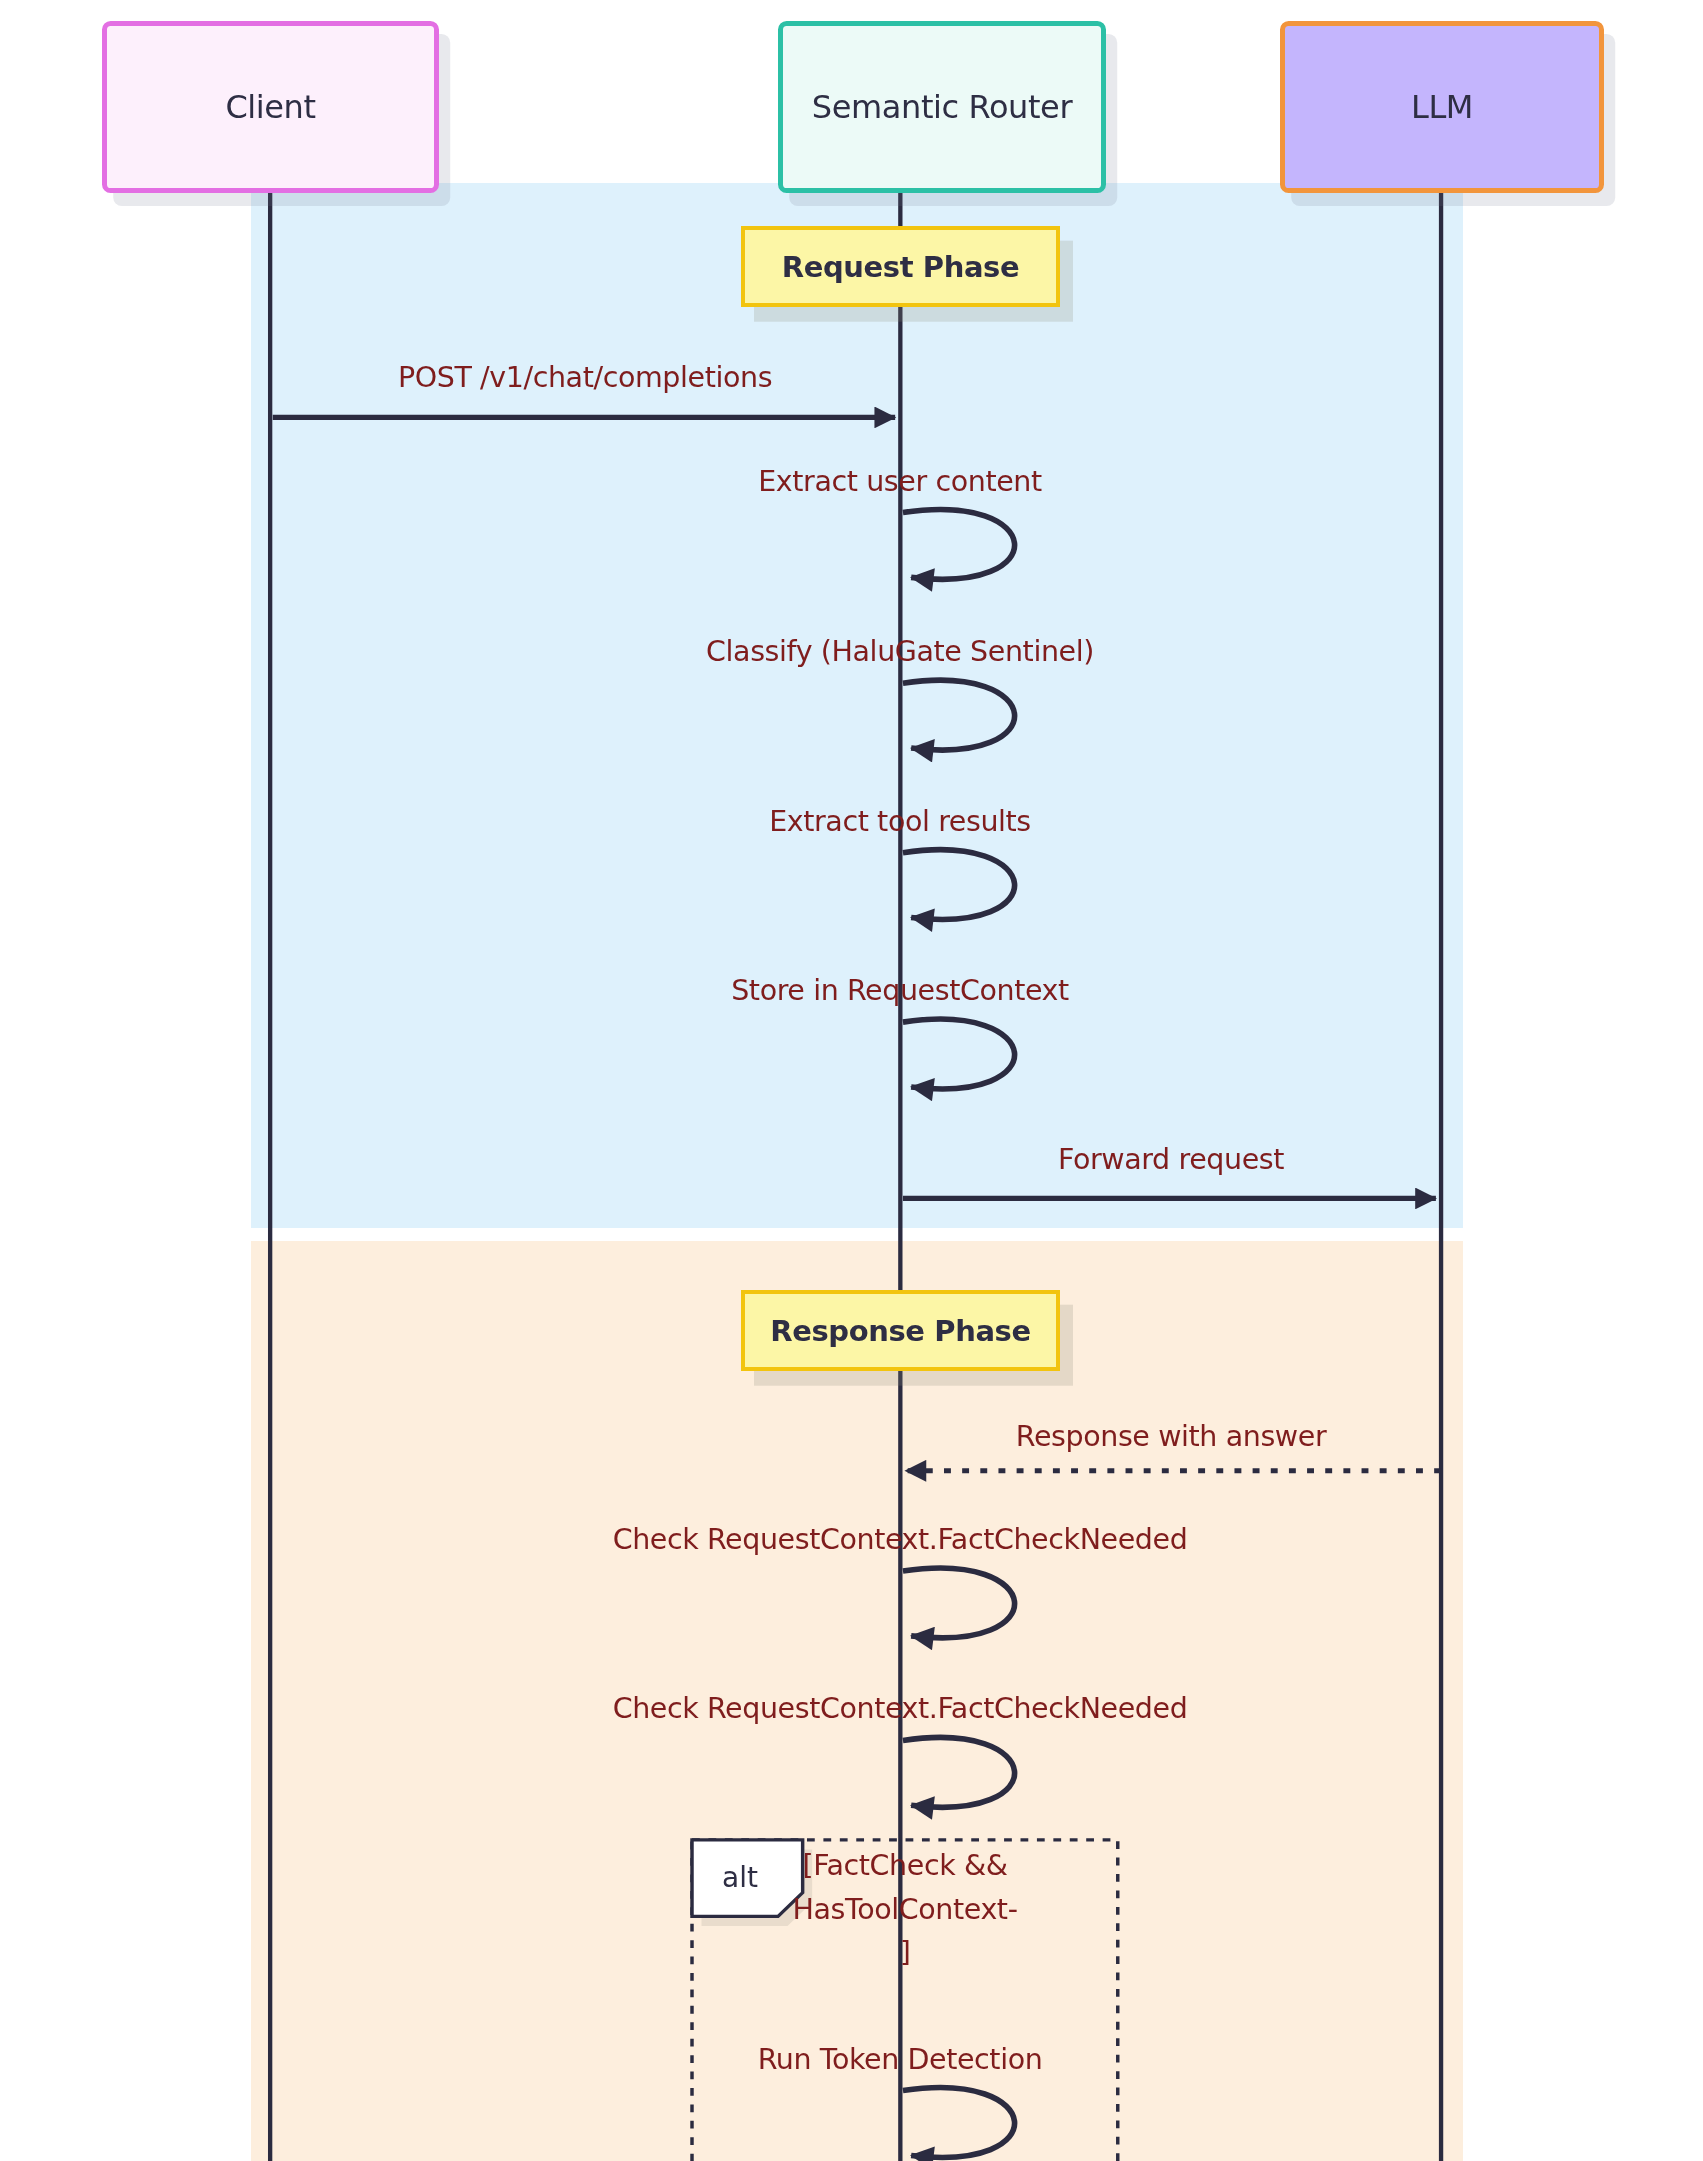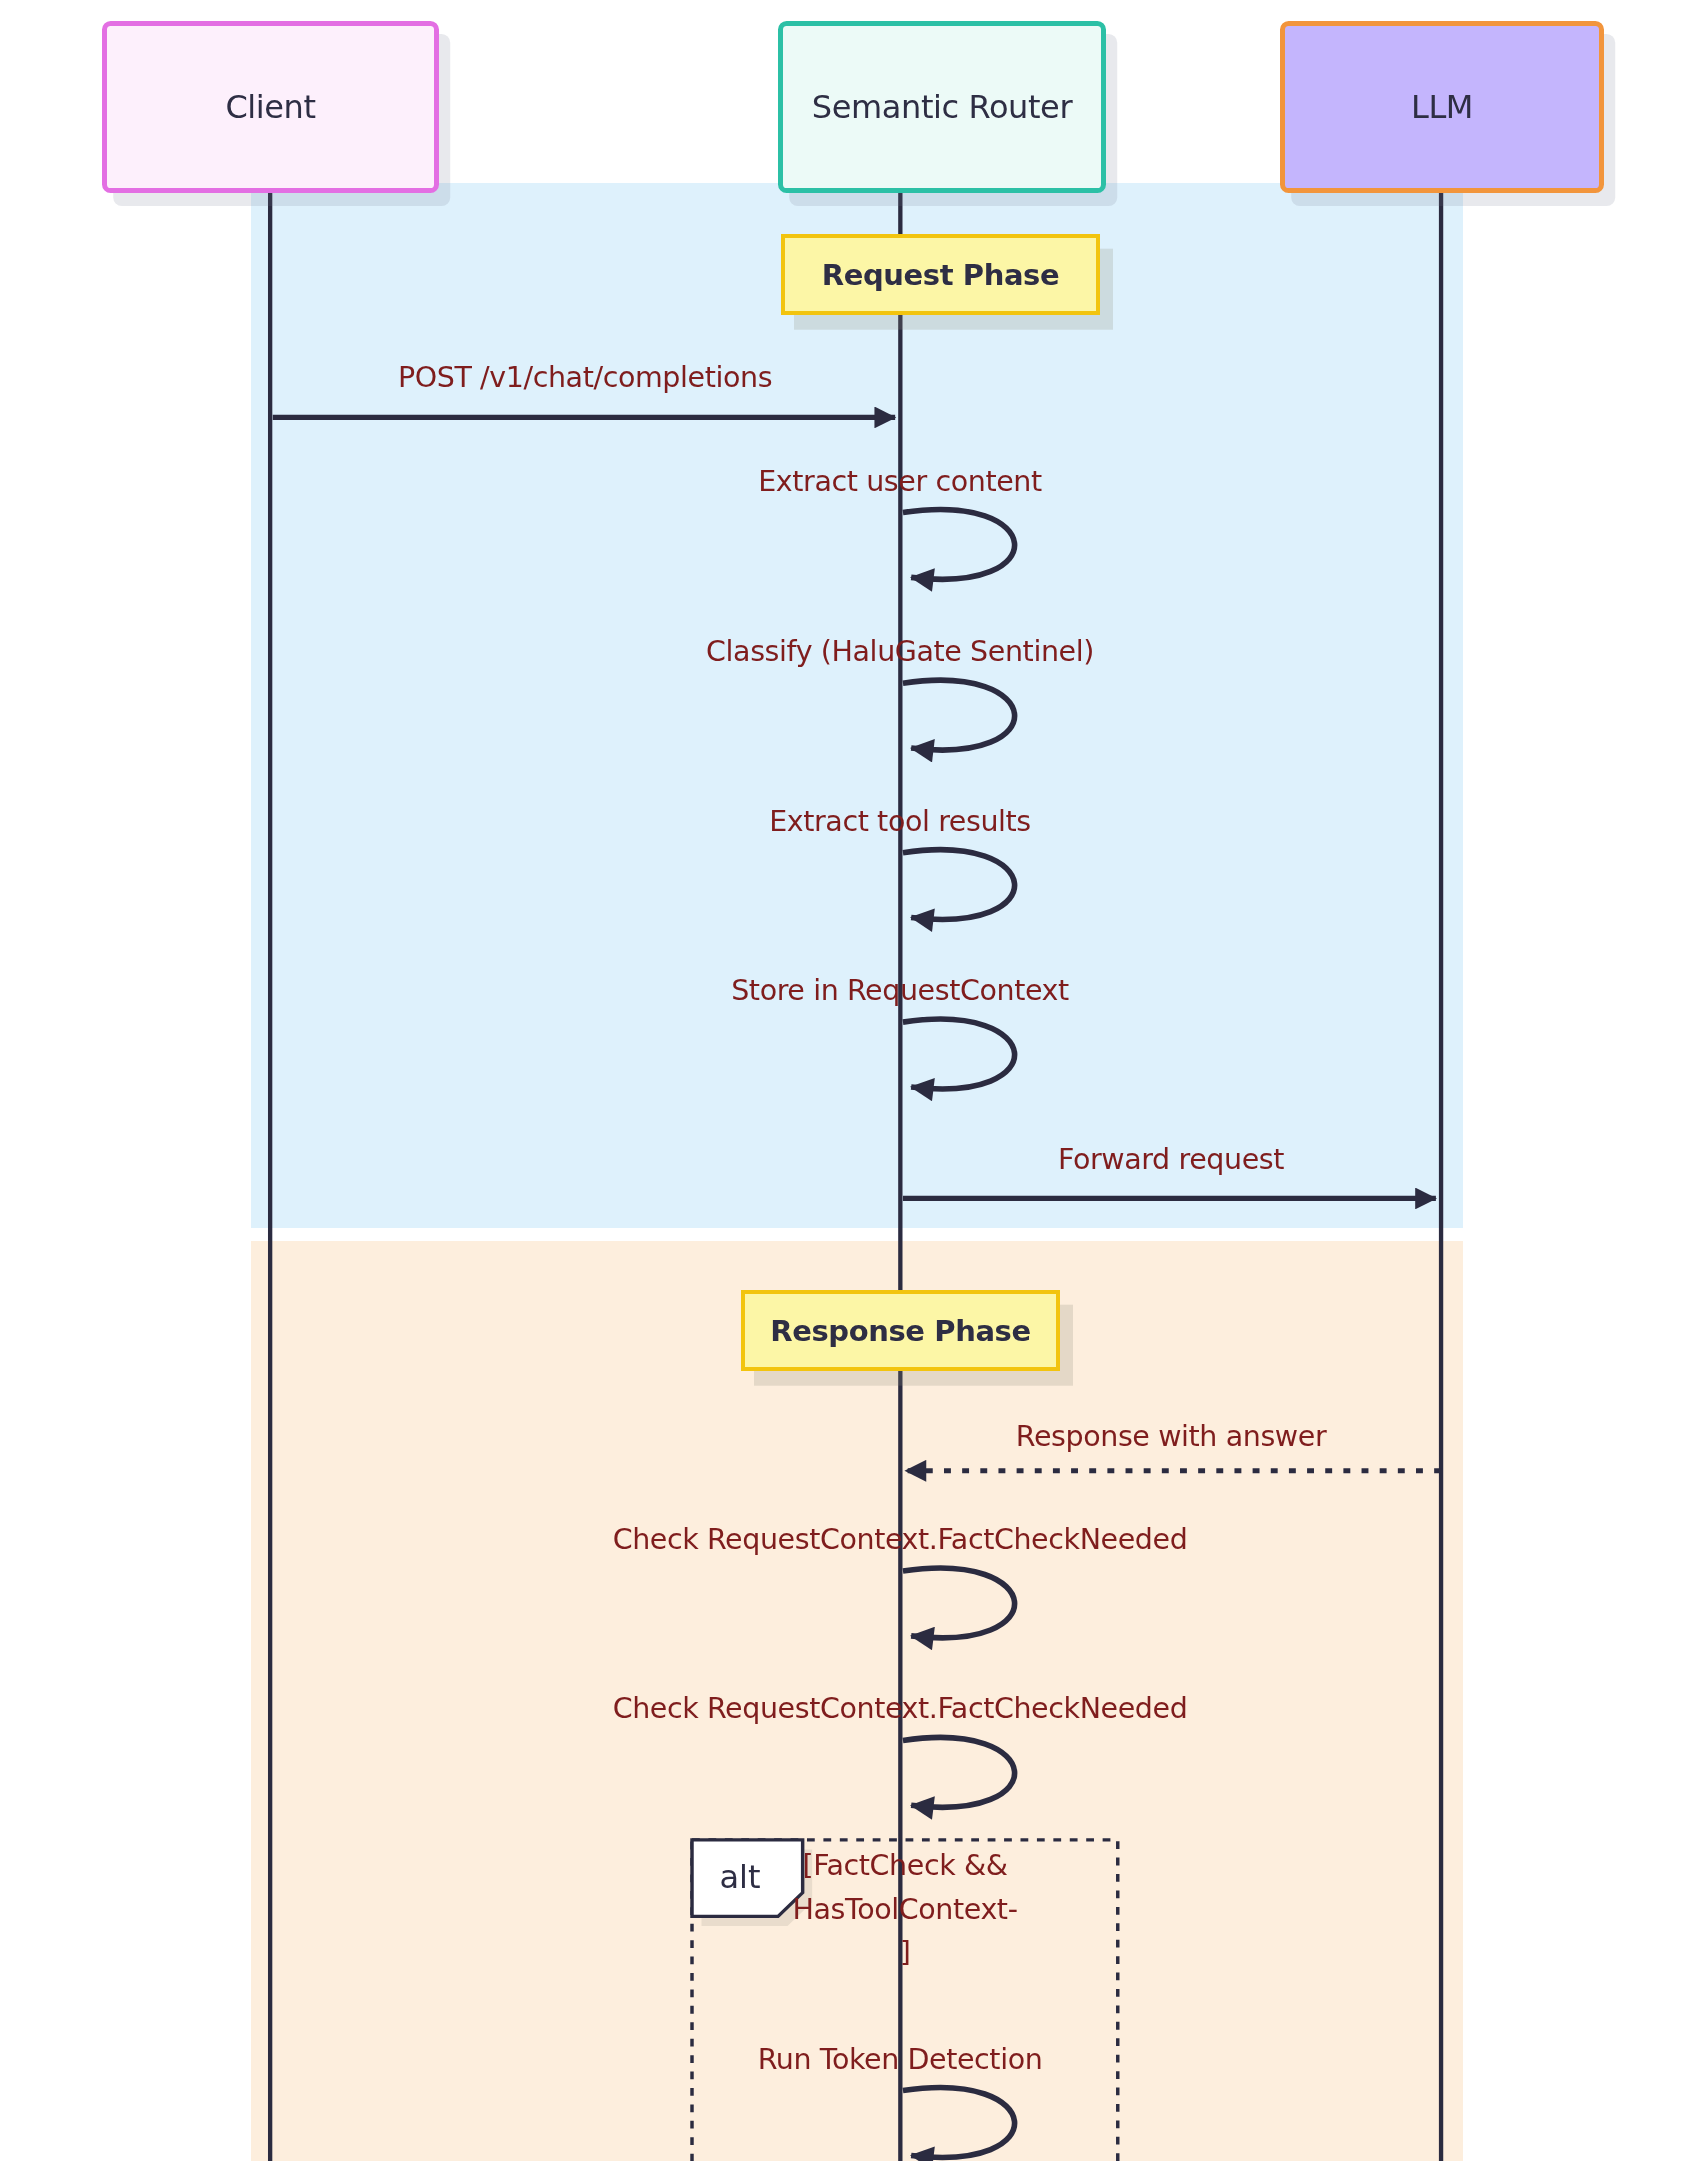--- a/index.html
+++ b/index.html
@@ -26,21 +26,21 @@
     display:flex;align-items:center;justify-content:center;
     font-size:29px;font-weight:bold;letter-spacing:-0.4px;white-space:nowrap;
     box-shadow:13px 14.7px 0 rgba(140,140,125,0.22);
   }
   .msg{
     position:absolute;transform:translate(-50%,-50%);
     font-size:28.5px;letter-spacing:-0.4px;white-space:nowrap;color:#7f1d1d;
   }
   .altword{
     position:absolute;transform:translate(-50%,-50%);
-    font-size:32px;color:#2e2e44;white-space:nowrap;
+    font-size:28px;color:#2e2e44;white-space:nowrap;
   }
 </style>
 </head>
 <body>
 
 <div id="canvas">
 
   <div class="band band-request"></div>
   <div class="band band-response"></div>
 
@@ -82,21 +82,21 @@
   <div class="actor actor-client" style="left:102px;top:21px;width:337px;">
     <span>Client</span>
   </div>
   <div class="actor actor-router" style="left:737px;top:21px;width:328px;margin-left:41px;">
     <span>Semantic Router</span>
   </div>
   <div class="actor actor-llm" style="left:1280px;top:21px;width:324px;">
     <span>LLM</span>
   </div>
 
-  <div class="phase" style="left:741px;top:234px;margin-left:40px;">
+  <div class="phase" style="left:741px;top:226px;">
     <span>Request Phase</span>
   </div>
   <div class="phase" style="left:741px;top:1290px;">
     <span>Response Phase</span>
   </div>
 
   <div class="msg" style="left:585px;top:377px;">POST /v1/chat/completions</div>
   <div class="msg" style="left:900px;top:481px;">Extract user content</div>
   <div class="msg" style="left:900px;top:651px;">Classify (HaluGate Sentinel)</div>
   <div class="msg" style="left:900px;top:821px;">Extract tool results</div>

